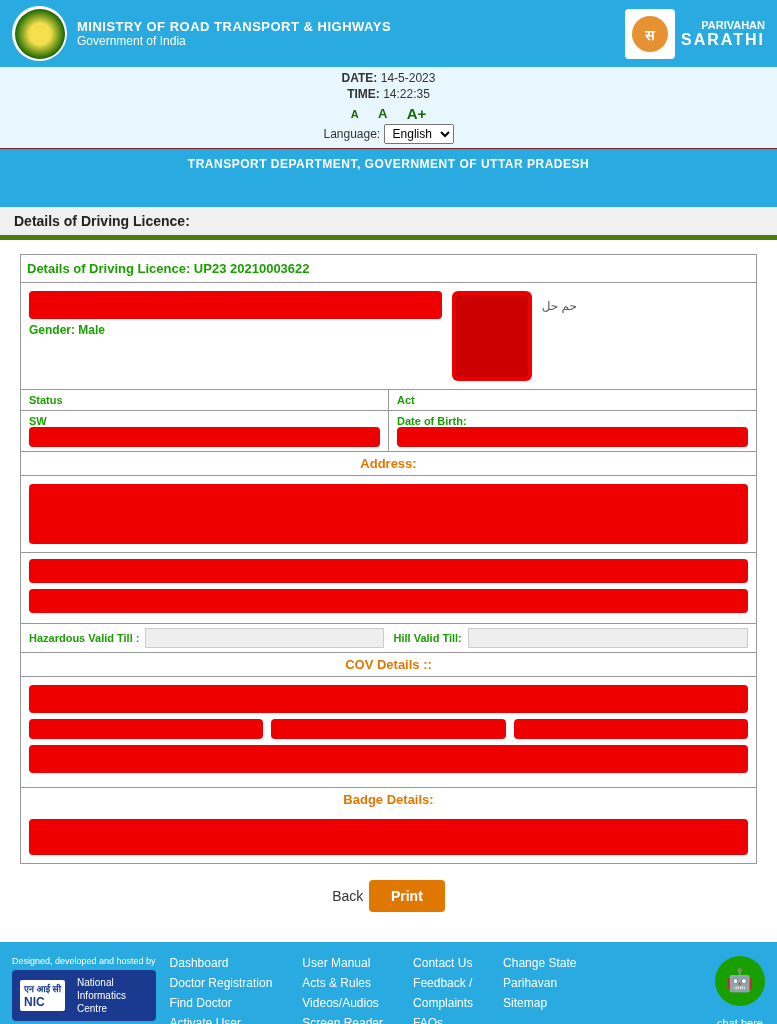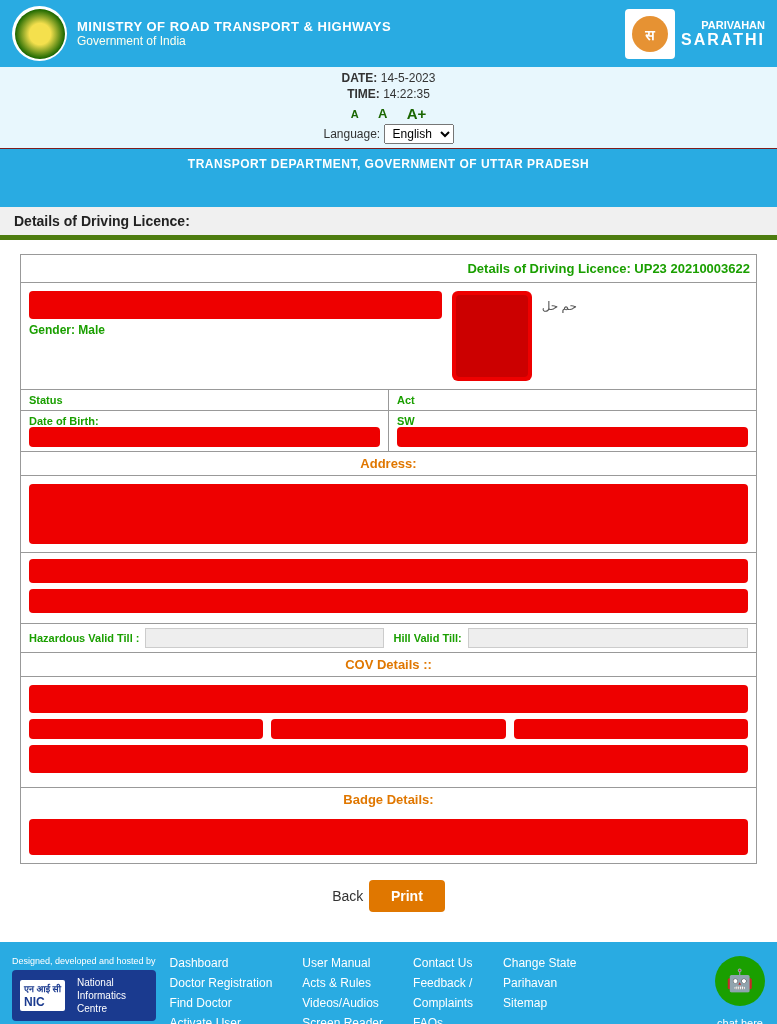--- a/index.html
+++ b/index.html
@@ -34,21 +34,21 @@
     .blue-spacer { background: #29abe2; height: 28px; }
 
     
     .section-heading { background: #f0f0f0; padding: 6px 14px; font-size: 14px; font-weight: bold; color: #222; border-bottom: 5px solid #4d7c0f; }
 
     
     .main-content { padding: 10px 20px 20px; }
 
     
     .dl-table-container { border: 1px solid #999; margin-top: 4px; }
-    .dl-title-row { background: #fff; text-align: right; padding: 6px; font-size: 13px; font-weight: bold; color: #1a9f00; border-bottom: 1px solid #999; }
+    .dl-title-row { background: #fff; text-align: left; padding: 6px; font-size: 13px; font-weight: bold; color: #1a9f00; border-bottom: 1px solid #999; }
     .dl-info-section { display: flex; padding: 8px; gap: 10px; border-bottom: 1px solid #999; }
     .dl-name-gender { flex: 1; }
     .dl-photo { width: 80px; height: 90px; background: #e00; border-radius: 6px; flex-shrink: 0; display: flex; align-items: center; justify-content: center; }
     .dl-photo-inner { width: 72px; height: 82px; background: #cc0000; border-radius: 4px; }
     .redacted { background: #e00; height: 28px; border-radius: 4px; width: 100%; display: block; }
     .redacted-sm { background: #e00; height: 22px; border-radius: 4px; display: block; }
     .gender-text { font-size: 12px; color: #1a9f00; font-weight: bold; margin-top: 4px; }
 
     .dl-row { display: flex; border-bottom: 1px solid #999; }
     .dl-row .cell { flex: 1; padding: 4px 8px; border-right: 1px solid #999; }
@@ -193,25 +193,25 @@
     <div class="dl-row">
       <div class="cell">
         <div class="cell-label">Status</div>
       </div>
       <div class="cell">
         <div class="cell-label">Act</div>
       </div>
     </div>
     <div class="dl-row">
       <div class="cell">
+        <div class="cell-label">SW</div>
+        <span class="redacted" style="height:20px;"></span>
+      </div>
+      <div class="cell">
         <div class="cell-label">Date of Birth:</div>
-        <span class="redacted" style="height:20px;"></span>
-      </div>
-      <div class="cell">
-        <div class="cell-label">SW</div>
         <span class="redacted" style="height:20px;"></span>
       </div>
     </div>
 
     <div class="address-title">
       <span>Address:</span>
     </div>
 
     <div class="address-block">
       <span class="redacted"></span>

